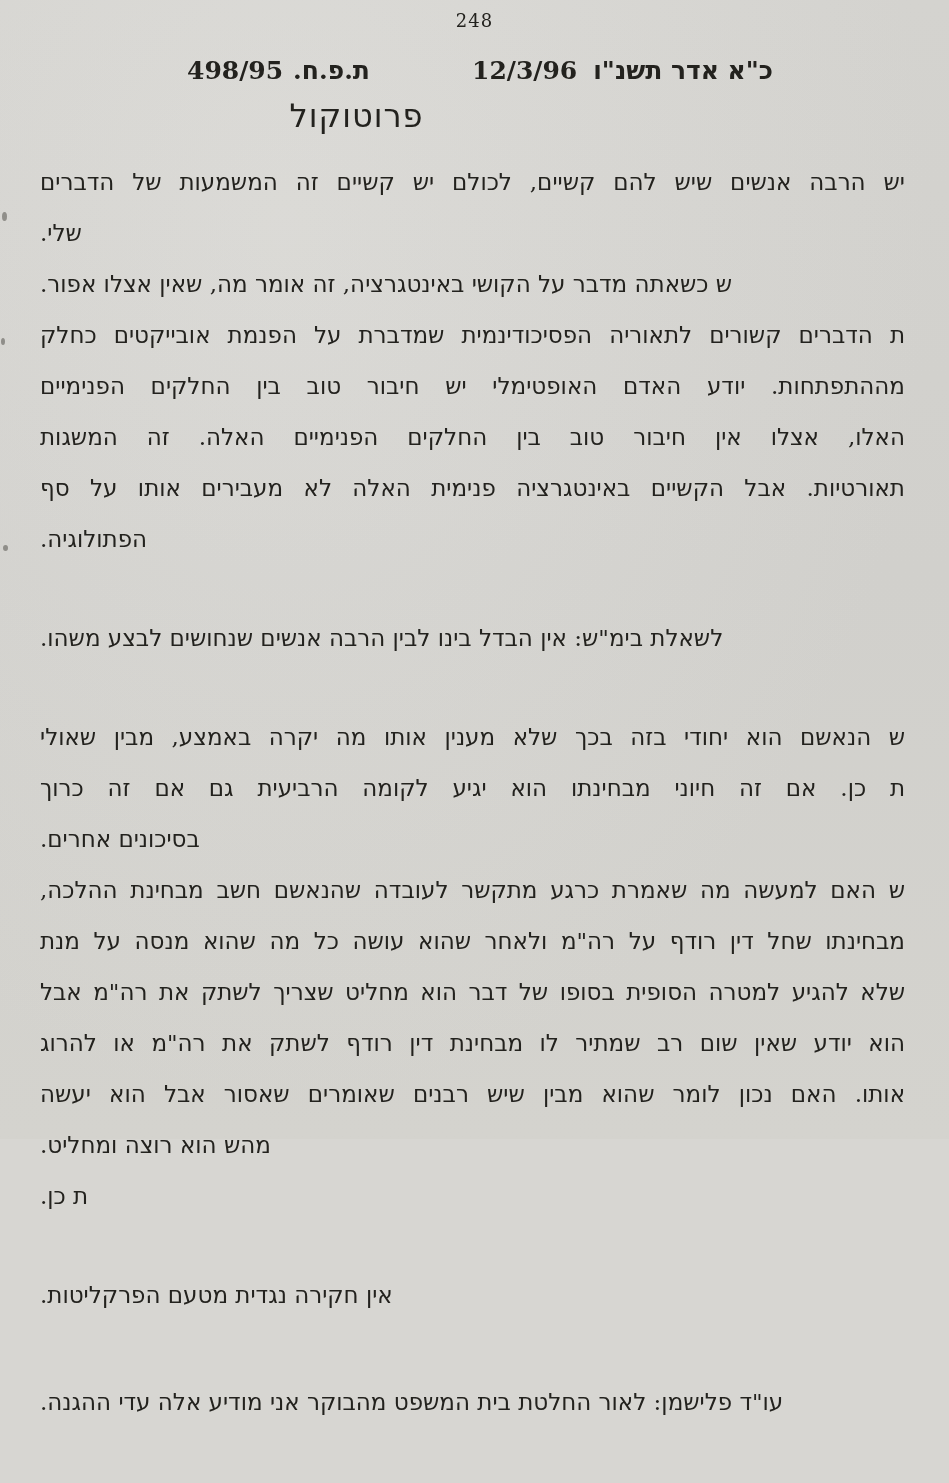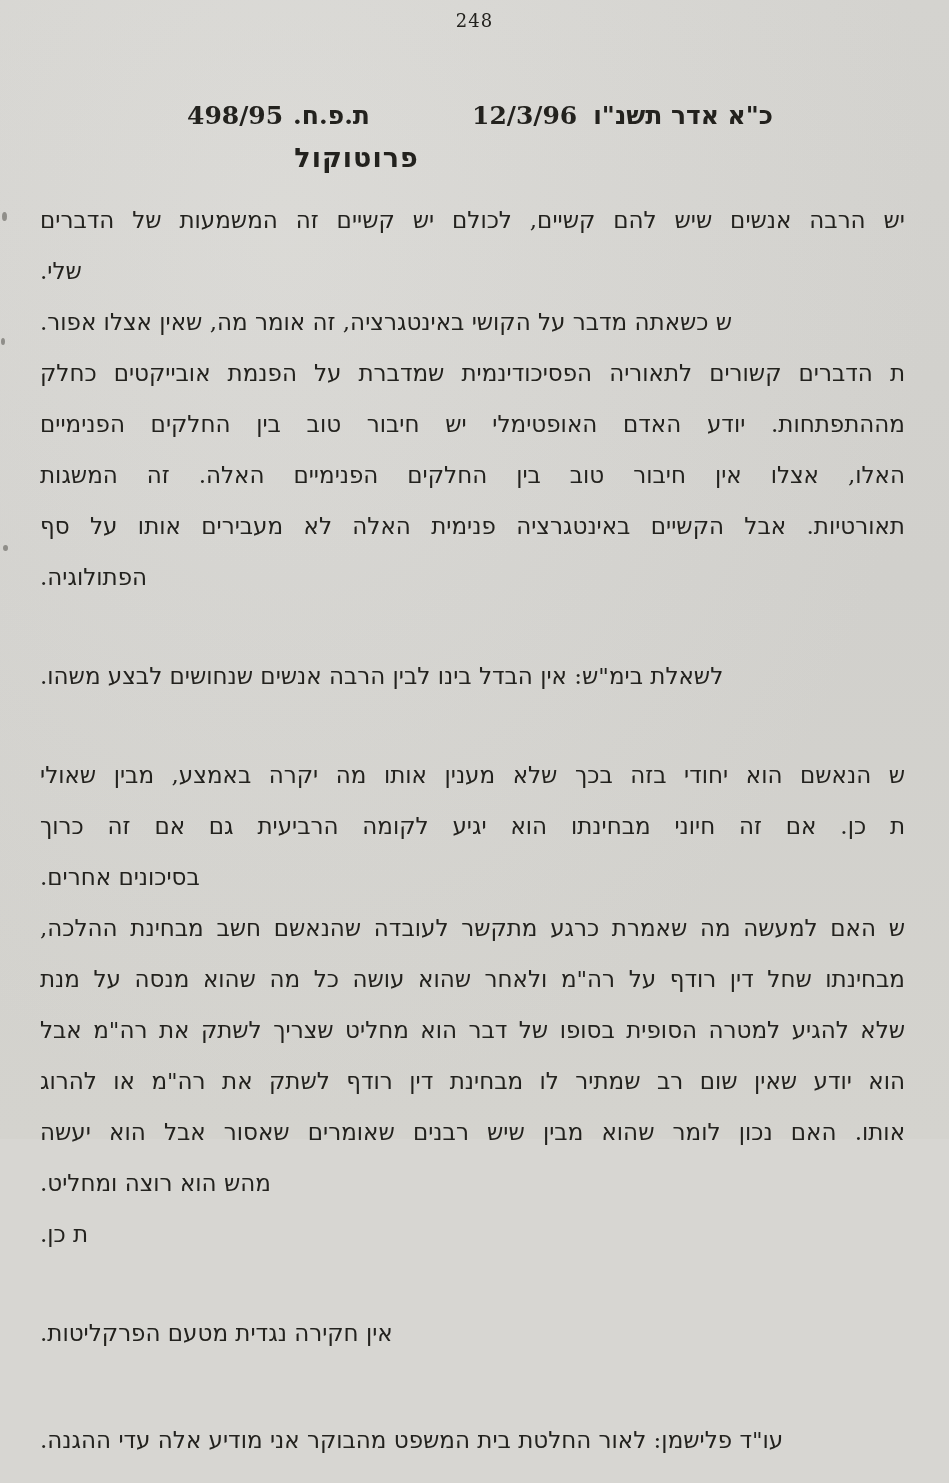--- a/index.html
+++ b/index.html
@@ -28,29 +28,29 @@
   .header-row {
     display: flex;
     justify-content: space-between;
     align-items: baseline;
     margin: 25px 176px 0 187px;
     font-weight: bold;
     font-size: 25px;
     white-space: nowrap;
   }
   .header-date-group { display: flex; gap: 16px; align-items: baseline; }
-  .ltr-num { direction: ltr; unicode-bidi: embed; margin-top: 45px; }
+  .ltr-num { direction: ltr; unicode-bidi: embed; }
   .case-group { display: flex; gap: 10px; align-items: baseline; }
   .doc-title {
     width: 160px;
     margin: 12px auto 0;
     transform: translateX(-118px);
     text-align: center;
-    font-weight: bold;
-    font-size: 27px;
+    font-weight: normal;
+    font-size: 32px;
     letter-spacing: 1px;
   }
   .body-text {
     margin: 22px 44px 0 40px;
     font-size: 23px;
     line-height: 51px;
   }
   .para { margin: 0; }
   .para.space-before { margin-top: 48px; }
   .para.space-before-lg { margin-top: 56px; }

